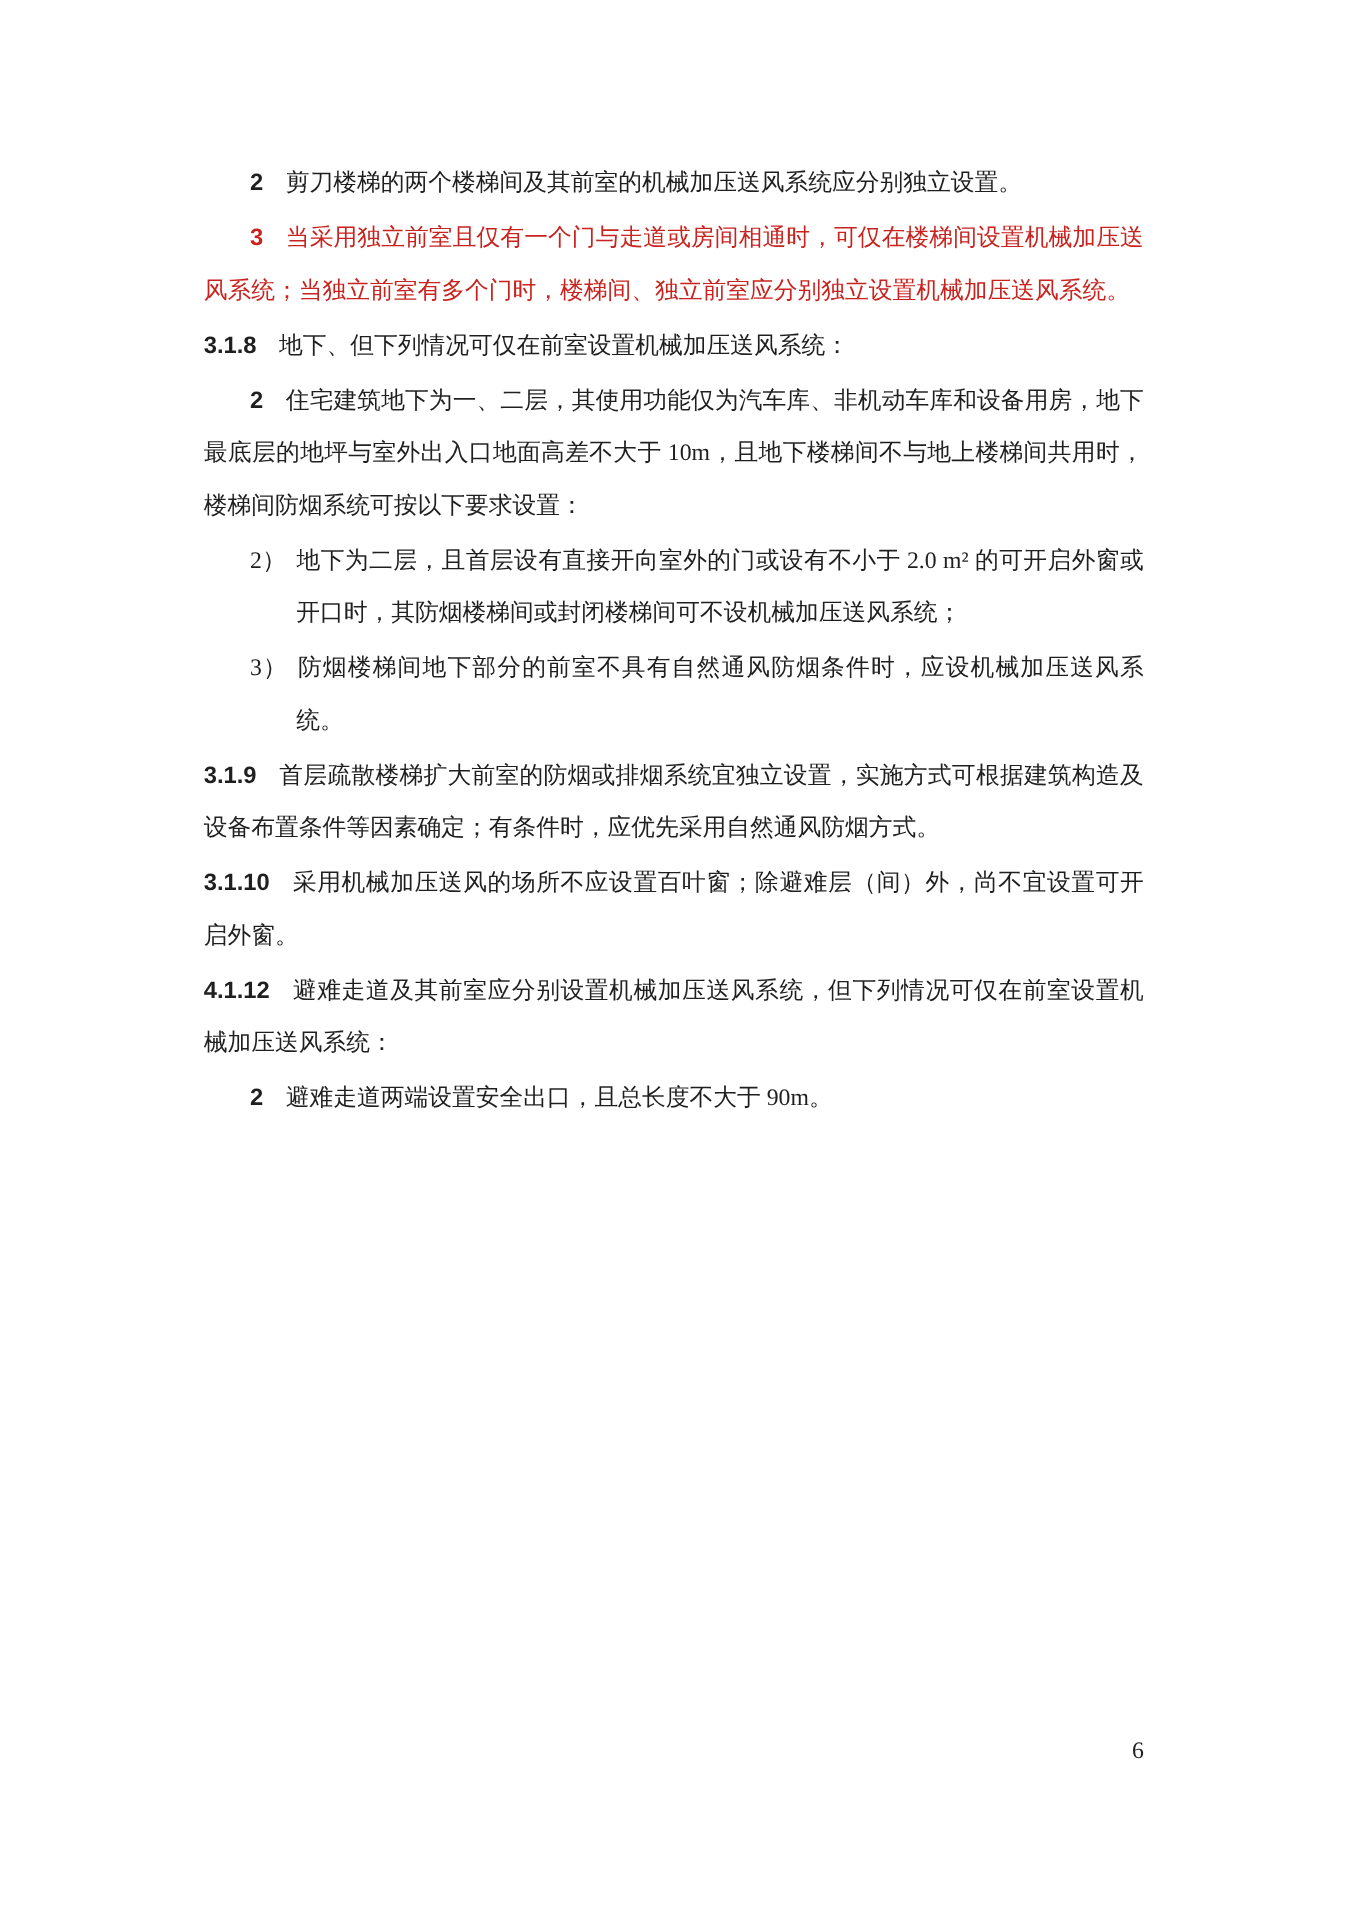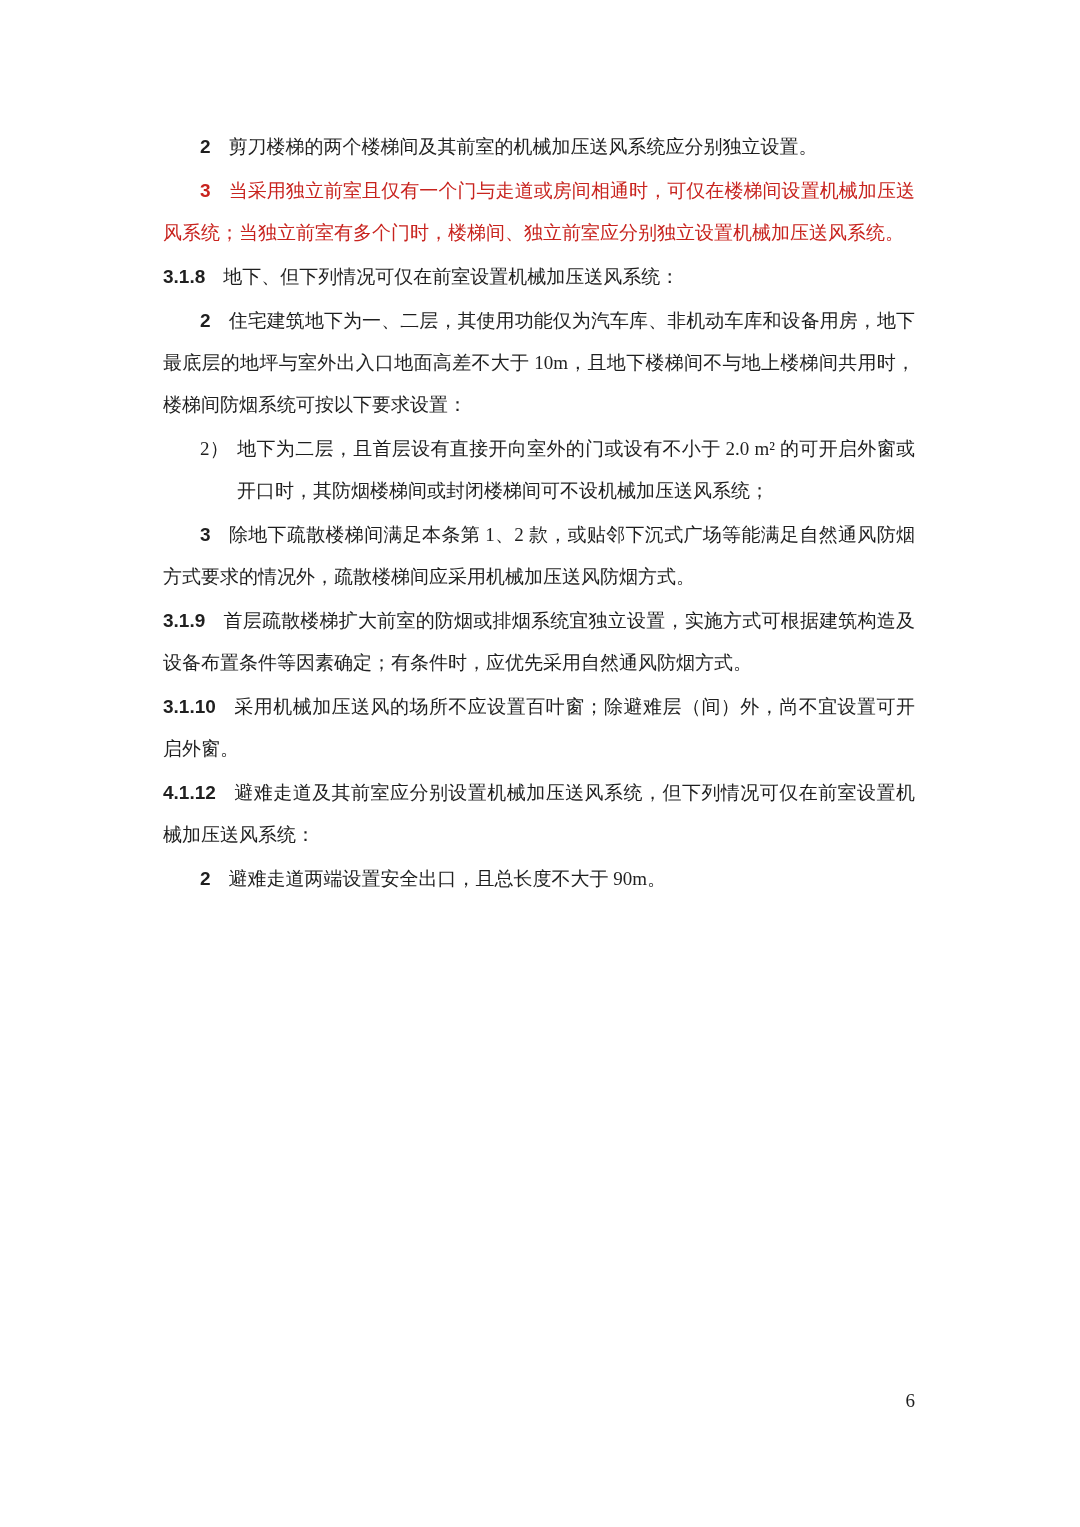--- a/index.html
+++ b/index.html
@@ -67,22 +67,22 @@
 
 
   <p class="section"><span class="num">3.1.8</span><span class="txt">地下、但下列情况可仅在前室设置机械加压送风系统：</span></p>
 
 
   <p class="item"><span class="num">2</span><span class="txt">住宅建筑地下为一、二层，其使用功能仅为汽车库、非机动车库和设备用房，地下最底层的地坪与室外出入口地面高差不大于 10m，且地下楼梯间不与地上楼梯间共用时，楼梯间防烟系统可按以下要求设置：</span></p>
 
 
   <p class="subitem"><span class="num">2）</span><span class="txt">地下为二层，且首层设有直接开向室外的门或设有不小于 2.0 m² 的可开启外窗或开口时，其防烟楼梯间或封闭楼梯间可不设机械加压送风系统；</span></p>
 
+  <p class="subitem"><span class="num">3）</span><span class="txt">防烟楼梯间地下部分的前室不具有自然通风防烟条件时，应设机械加压送风系统。</span></p>
 
-  <p class="item"><span class="num">3</span><span class="txt">除地下疏散楼梯间满足本条第 1、2 款，或贴邻下沉式广场等能满足自然通风防烟方式要求的情况外，疏散楼梯间应采用机械加压送风防烟方式。</span></p>
 
   <p class="section"><span class="num">3.1.9</span><span class="txt">首层疏散楼梯扩大前室的防烟或排烟系统宜独立设置，实施方式可根据建筑构造及设备布置条件等因素确定；有条件时，应优先采用自然通风防烟方式。</span></p>
 
   <p class="section"><span class="num">3.1.10</span><span class="txt">采用机械加压送风的场所不应设置百叶窗；除避难层（间）外，尚不宜设置可开启外窗。</span></p>
 
 
   <p class="section"><span class="num">4.1.12</span><span class="txt">避难走道及其前室应分别设置机械加压送风系统，但下列情况可仅在前室设置机械加压送风系统：</span></p>
 
 
   <p class="item"><span class="num">2</span><span class="txt">避难走道两端设置安全出口，且总长度不大于 90m。</span></p>

